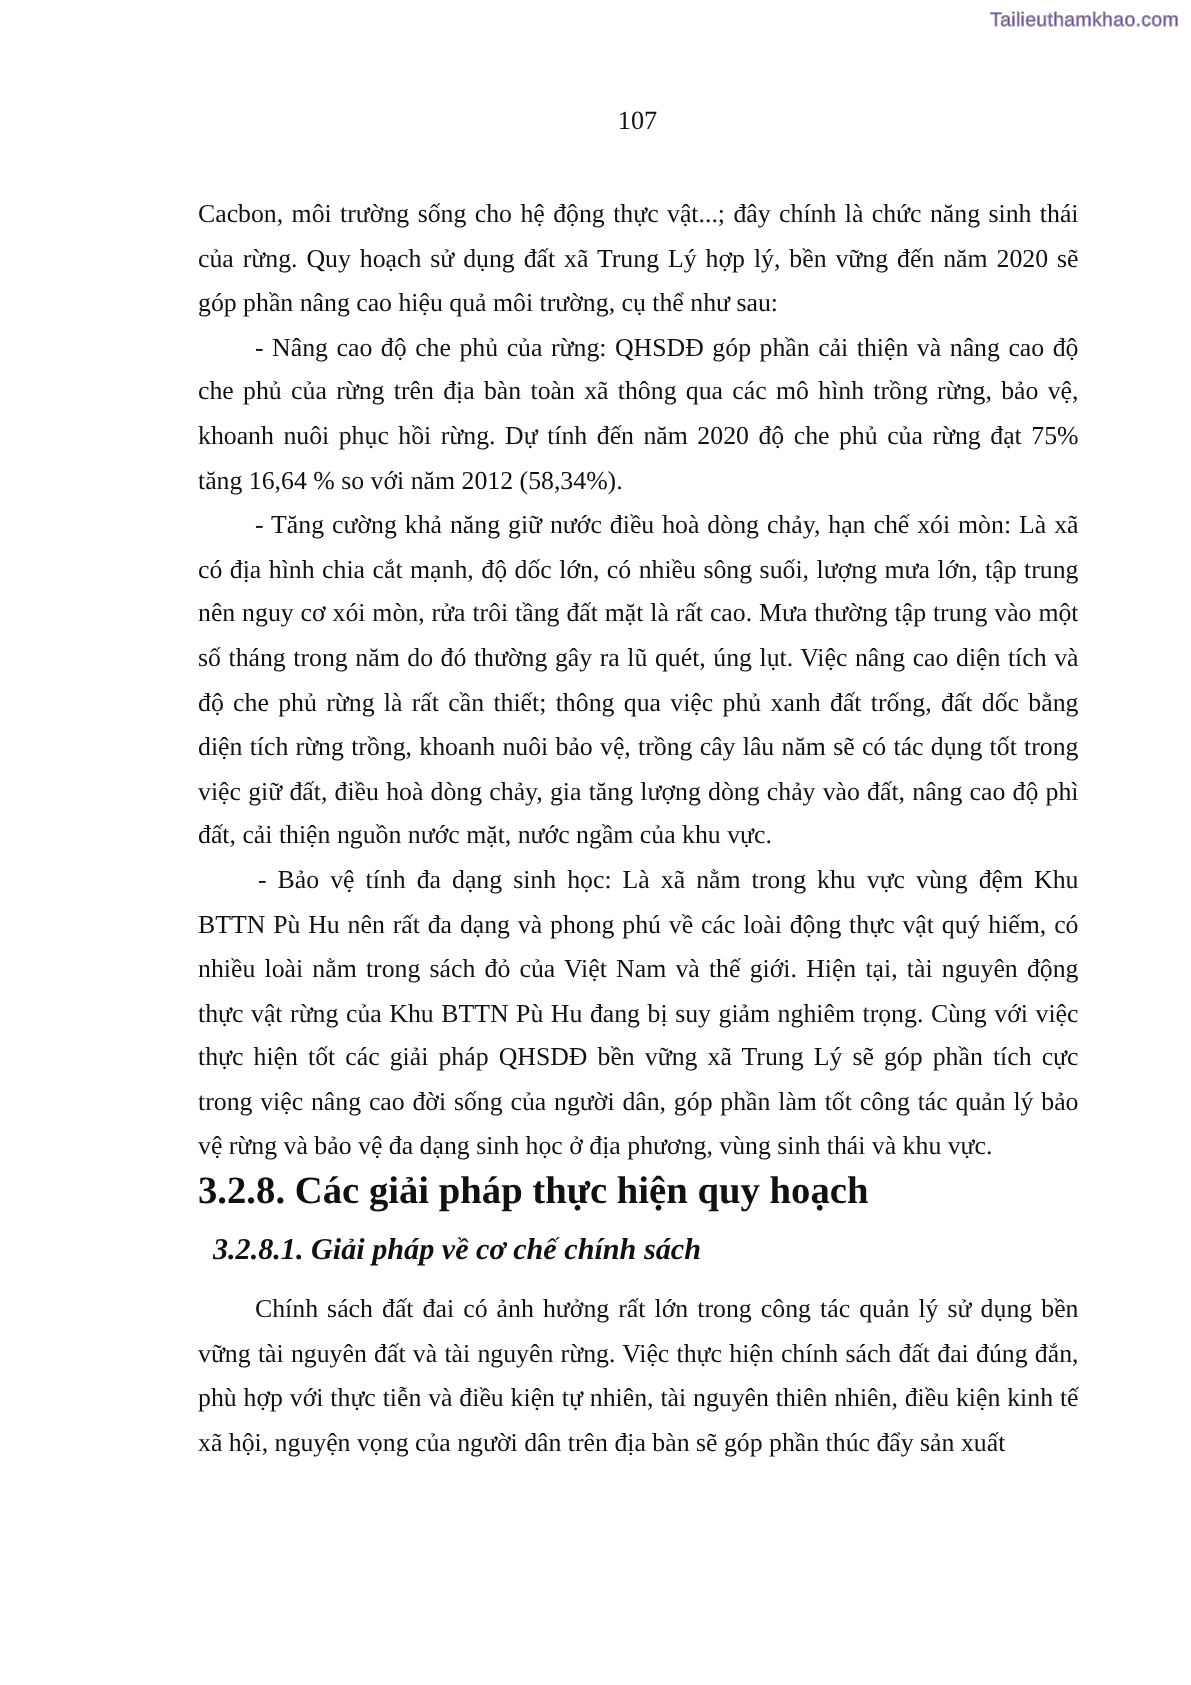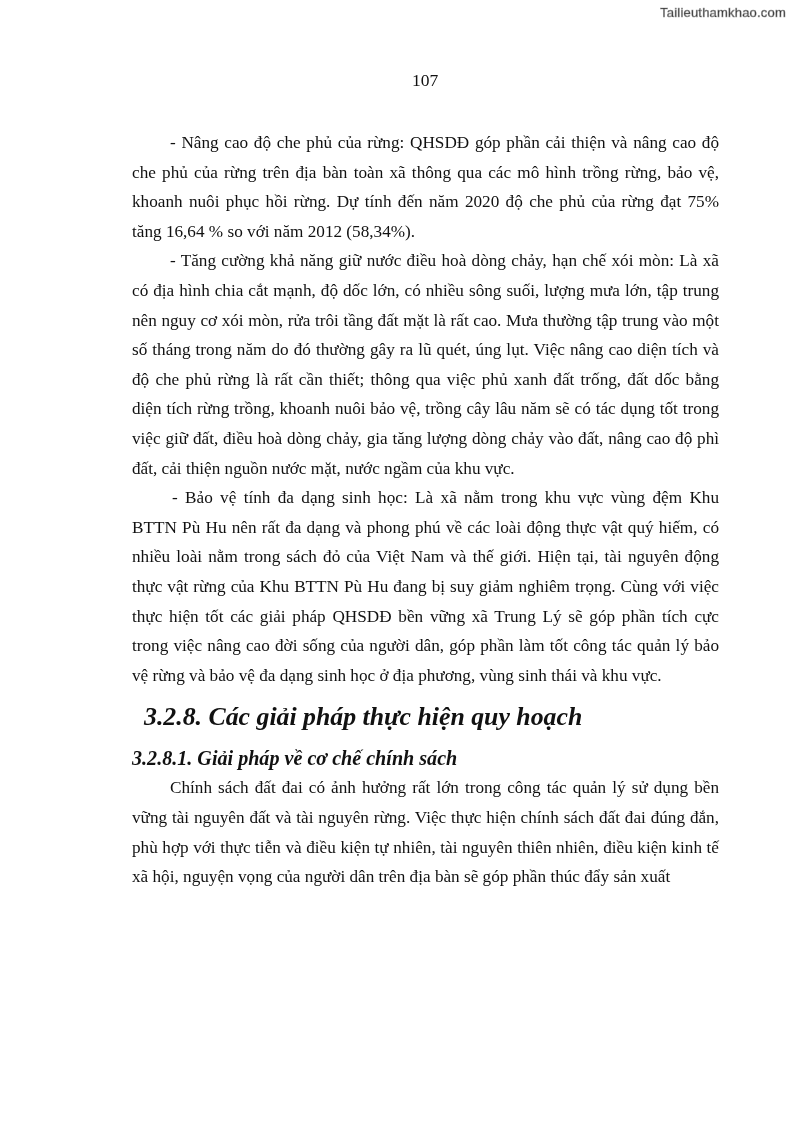--- a/index.html
+++ b/index.html
@@ -14,21 +14,21 @@
       overflow: hidden;
       font-family: "Liberation Serif", "DejaVu Serif", serif;
       color: #111111;
     }
     .watermark {
       position: absolute;
       top: 5px;
       right: 8px;
       font-family: "Liberation Sans", "DejaVu Sans", sans-serif;
       font-size: 13px;
-      color: #000000;
+      color: #6d28d9;
       -webkit-text-stroke: 0.6px #9a9a9a;
       letter-spacing: 0.2px;
     }
     .page-number {
       position: absolute;
       top: 70px;
       left: 0;
       width: 850px;
       text-align: center;
       font-size: 17.5px;
@@ -47,37 +47,37 @@
       text-align-last: left;
     }
     .indent {
       text-indent: 38px;
       font-family: Liberation Serif, serif;
     }
     .indent2 {
       text-indent: 40px;
     }
     .heading {
-      margin: 12px;
+      margin: 0;
       font-weight: bold;
-      font-style: italic;
     }
     .subheading {
-      margin: 0;
+      margin: 10px;
       font-weight: bold;
       font-style: italic;
     }
   </style>
 </head>
 <body>
 
 <div class="watermark">Tailieuthamkhao.com</div>
 
 <div class="page-number">107</div>
 
 <div class="content">
+  <p class="para">Cacbon, môi trường sống cho hệ động thực vật...; đây chính là chức năng sinh thái của rừng. Quy hoạch sử dụng đất xã Trung Lý hợp lý, bền vững đến năm 2020 sẽ góp phần nâng cao hiệu quả môi trường, cụ thể như sau:</p>
   <p class="para indent">- Nâng cao độ che phủ của rừng: QHSDĐ góp phần cải thiện và nâng cao độ che phủ của rừng trên địa bàn toàn xã thông qua các mô hình trồng rừng, bảo vệ, khoanh nuôi phục hồi rừng. Dự tính đến năm 2020 độ che phủ của rừng đạt 75% tăng 16,64 % so với năm 2012 (58,34%).</p>
   <p class="para indent">- Tăng cường khả năng giữ nước điều hoà dòng chảy, hạn chế xói mòn: Là xã có địa hình chia cắt mạnh, độ dốc lớn, có nhiều sông suối, lượng mưa lớn, tập trung nên nguy cơ xói mòn, rửa trôi tầng đất mặt là rất cao. Mưa thường tập trung vào một số tháng trong năm do đó thường gây ra lũ quét, úng lụt. Việc nâng cao diện tích và độ che phủ rừng là rất cần thiết; thông qua việc phủ xanh đất trống, đất dốc bằng diện tích rừng trồng, khoanh nuôi bảo vệ, trồng cây lâu năm sẽ có tác dụng tốt trong việc giữ đất, điều hoà dòng chảy, gia tăng lượng dòng chảy vào đất, nâng cao độ phì đất, cải thiện nguồn nước mặt, nước ngầm của khu vực.</p>
   <p class="para indent2">- Bảo vệ tính đa dạng sinh học: Là xã nằm trong khu vực vùng đệm Khu BTTN Pù Hu nên rất đa dạng và phong phú về các loài động thực vật quý hiếm, có nhiều loài nằm trong sách đỏ của Việt Nam và thế giới. Hiện tại, tài nguyên động thực vật rừng của Khu BTTN Pù Hu đang bị suy giảm nghiêm trọng. Cùng với việc thực hiện tốt các giải pháp QHSDĐ bền vững xã Trung Lý sẽ góp phần tích cực trong việc nâng cao đời sống của người dân, góp phần làm tốt công tác quản lý bảo vệ rừng và bảo vệ đa dạng sinh học ở địa phương, vùng sinh thái và khu vực.</p>
   <h2 class="heading">3.2.8. Các giải pháp thực hiện quy hoạch</h2>
   <h3 class="subheading">3.2.8.1. Giải pháp về cơ chế chính sách</h3>
   <p class="para indent">Chính sách đất đai có ảnh hưởng rất lớn trong công tác quản lý sử dụng bền vững tài nguyên đất và tài nguyên rừng. Việc thực hiện chính sách đất đai đúng đắn, phù hợp với thực tiễn và điều kiện tự nhiên, tài nguyên thiên nhiên, điều kiện kinh tế xã hội, nguyện vọng của người dân trên địa bàn sẽ góp phần thúc đẩy sản xuất</p>
 </div>
 
 </body></html>

